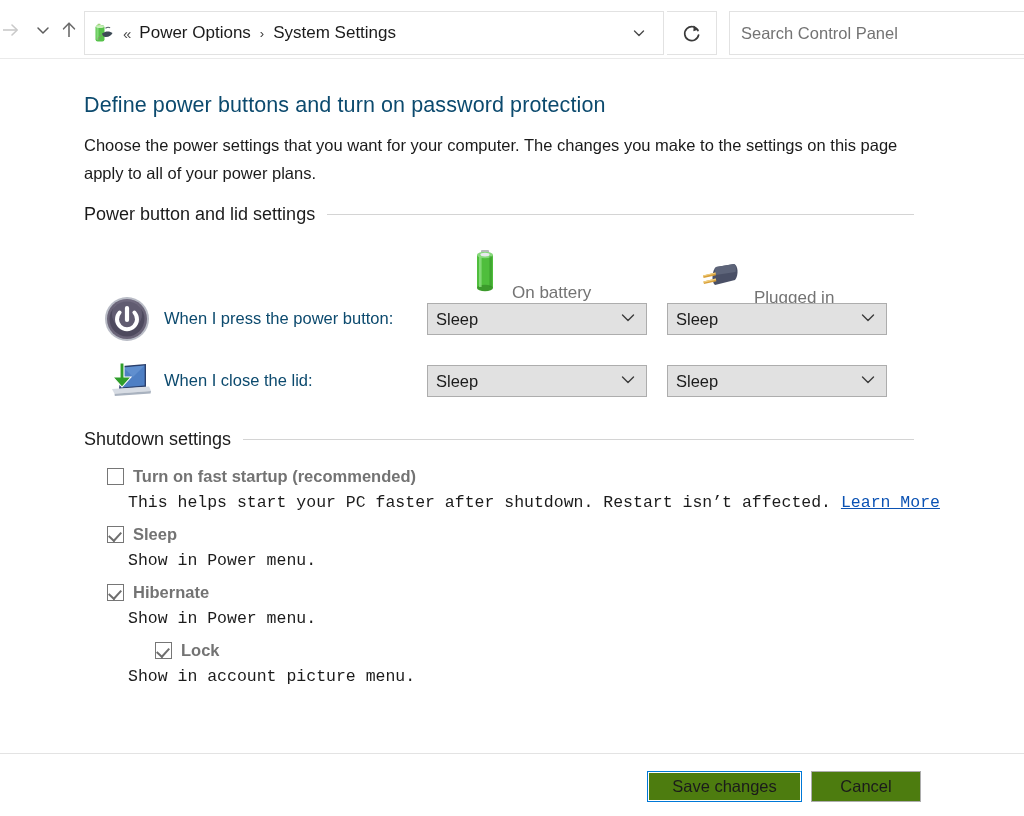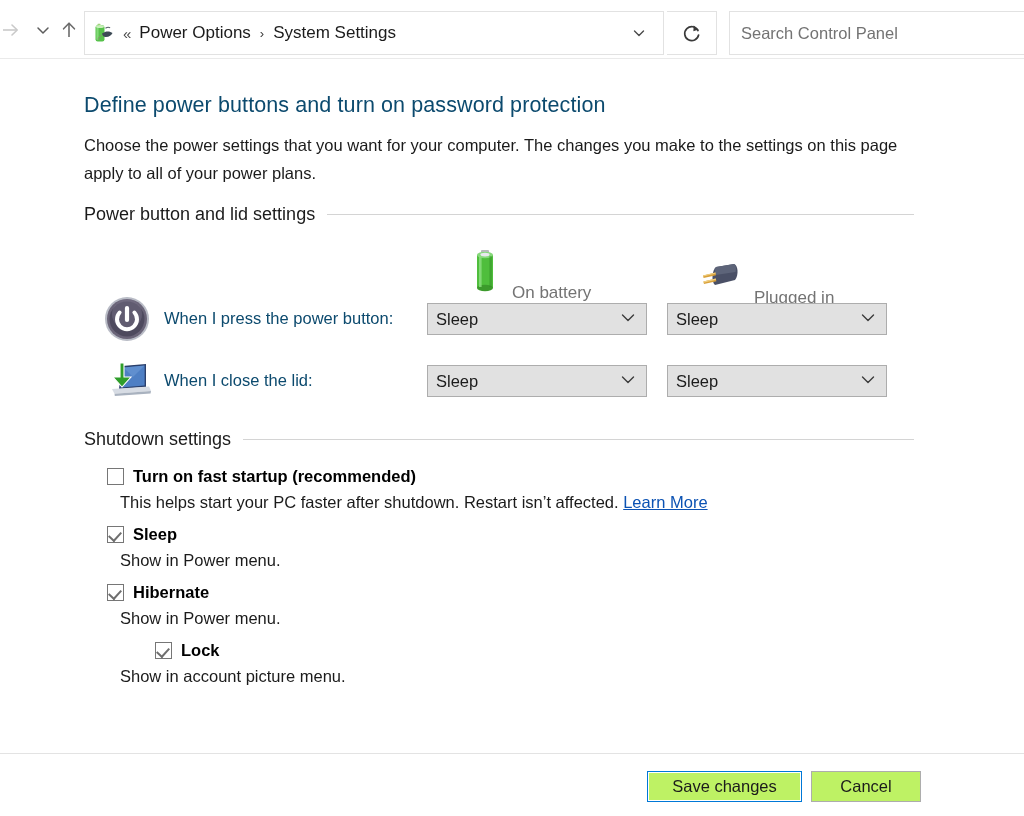--- a/index.html
+++ b/index.html
@@ -232,49 +232,50 @@
     position: absolute;
     left: 3px; top: 2px;
     width: 6px; height: 10px;
     border: solid #6e6e6e;
     border-width: 0 2px 2px 0;
     transform: rotate(42deg);
   }
   .cb-title {
     font-size: 16.5px;
     font-weight: bold;
-    color: #000000;
+    color: #737373;
     white-space: nowrap;
   }
   .cb-desc {
     position: absolute;
-    left: 120px;
-    font-size: 16.5px;
-    color: #1b1b1b;
-    white-space: nowrap;
+    left: 128px;
+    font-size: 16.5px;
+    color: #1b1b1b;
+    white-space: nowrap;
+    font-family: Liberation Mono, monospace;
   }
   .cb-desc a {
     color: #0b52b3;
     text-decoration: underline;
   }
 
   
   .footer {
     position: absolute;
     left: 0; top: 753px;
     width: 1024px; height: 63px;
     background: #ffffff;
     border-top: 1px solid #e3e3e3;
     box-sizing: border-box;
   }
   .btn {
     position: absolute;
     top: 17px;
     height: 31px;
-    background: #bef264;
+    background: #4d7c0f;
     border: 1px solid #adadad;
     box-sizing: border-box;
     font-family: "Liberation Sans", sans-serif;
     font-size: 16.5px;
     color: #1b1b1b;
     display: flex;
     align-items: center;
     justify-content: center;
     padding: 0;
     cursor: default;

